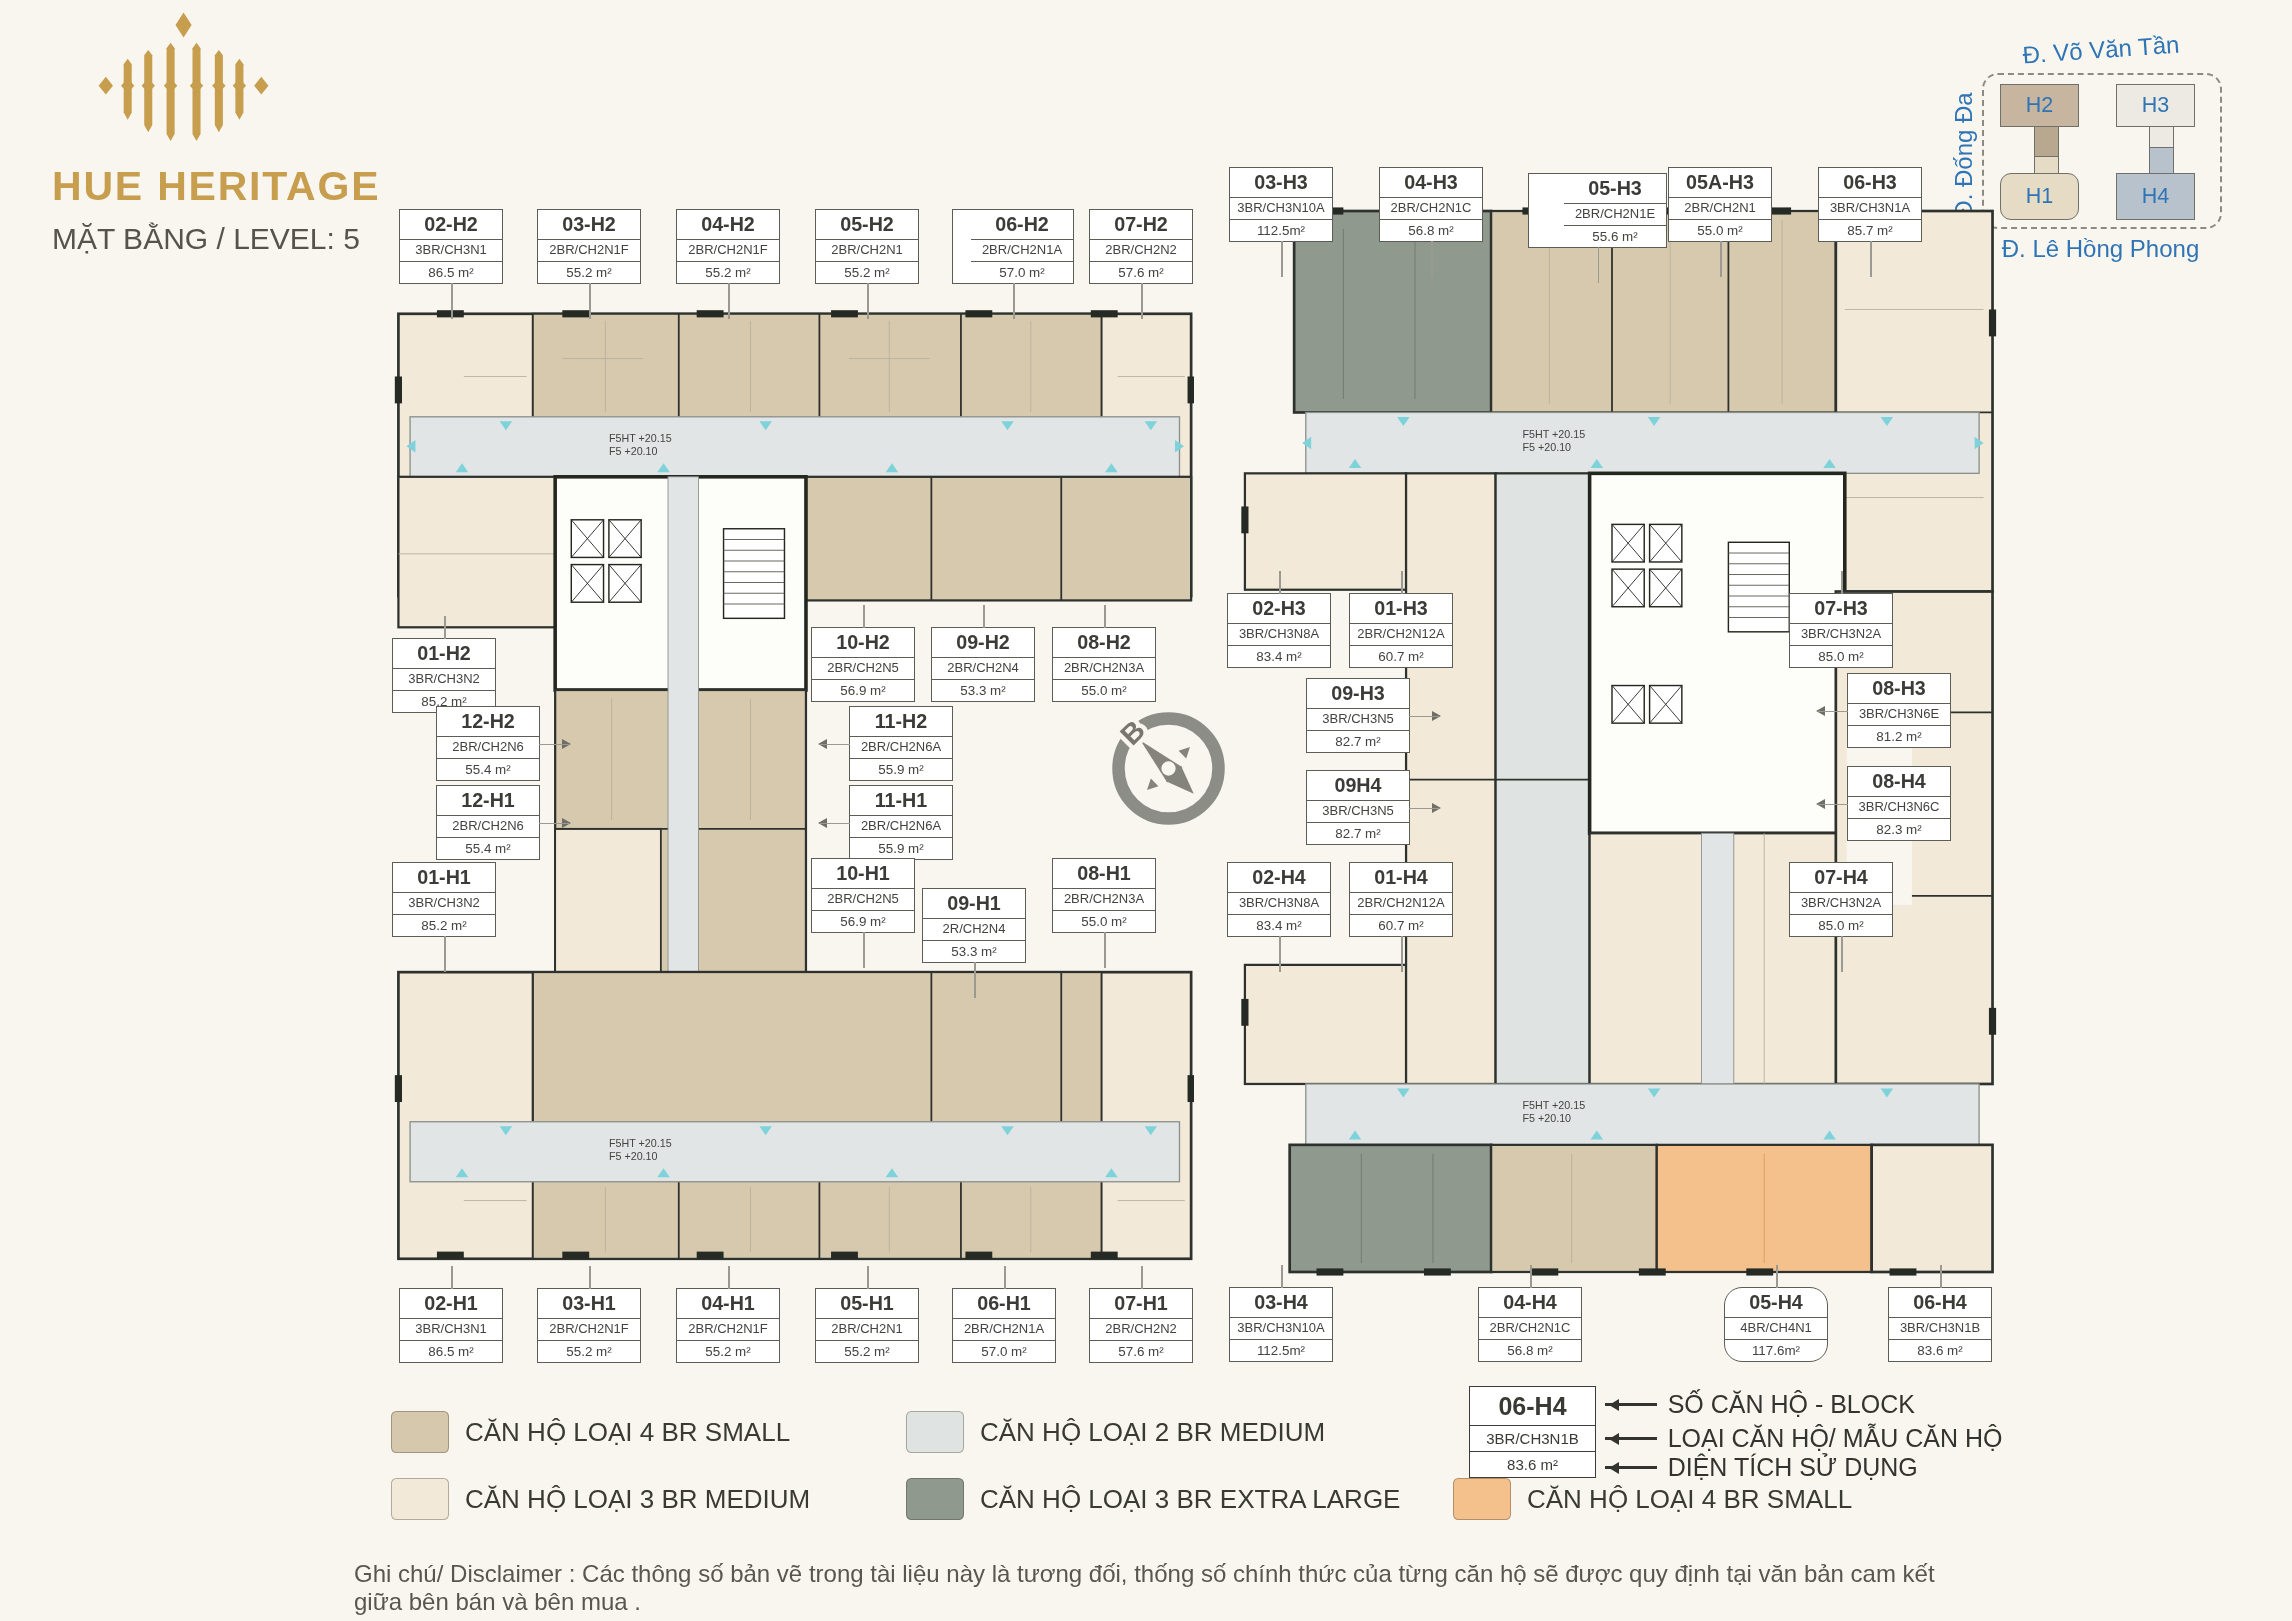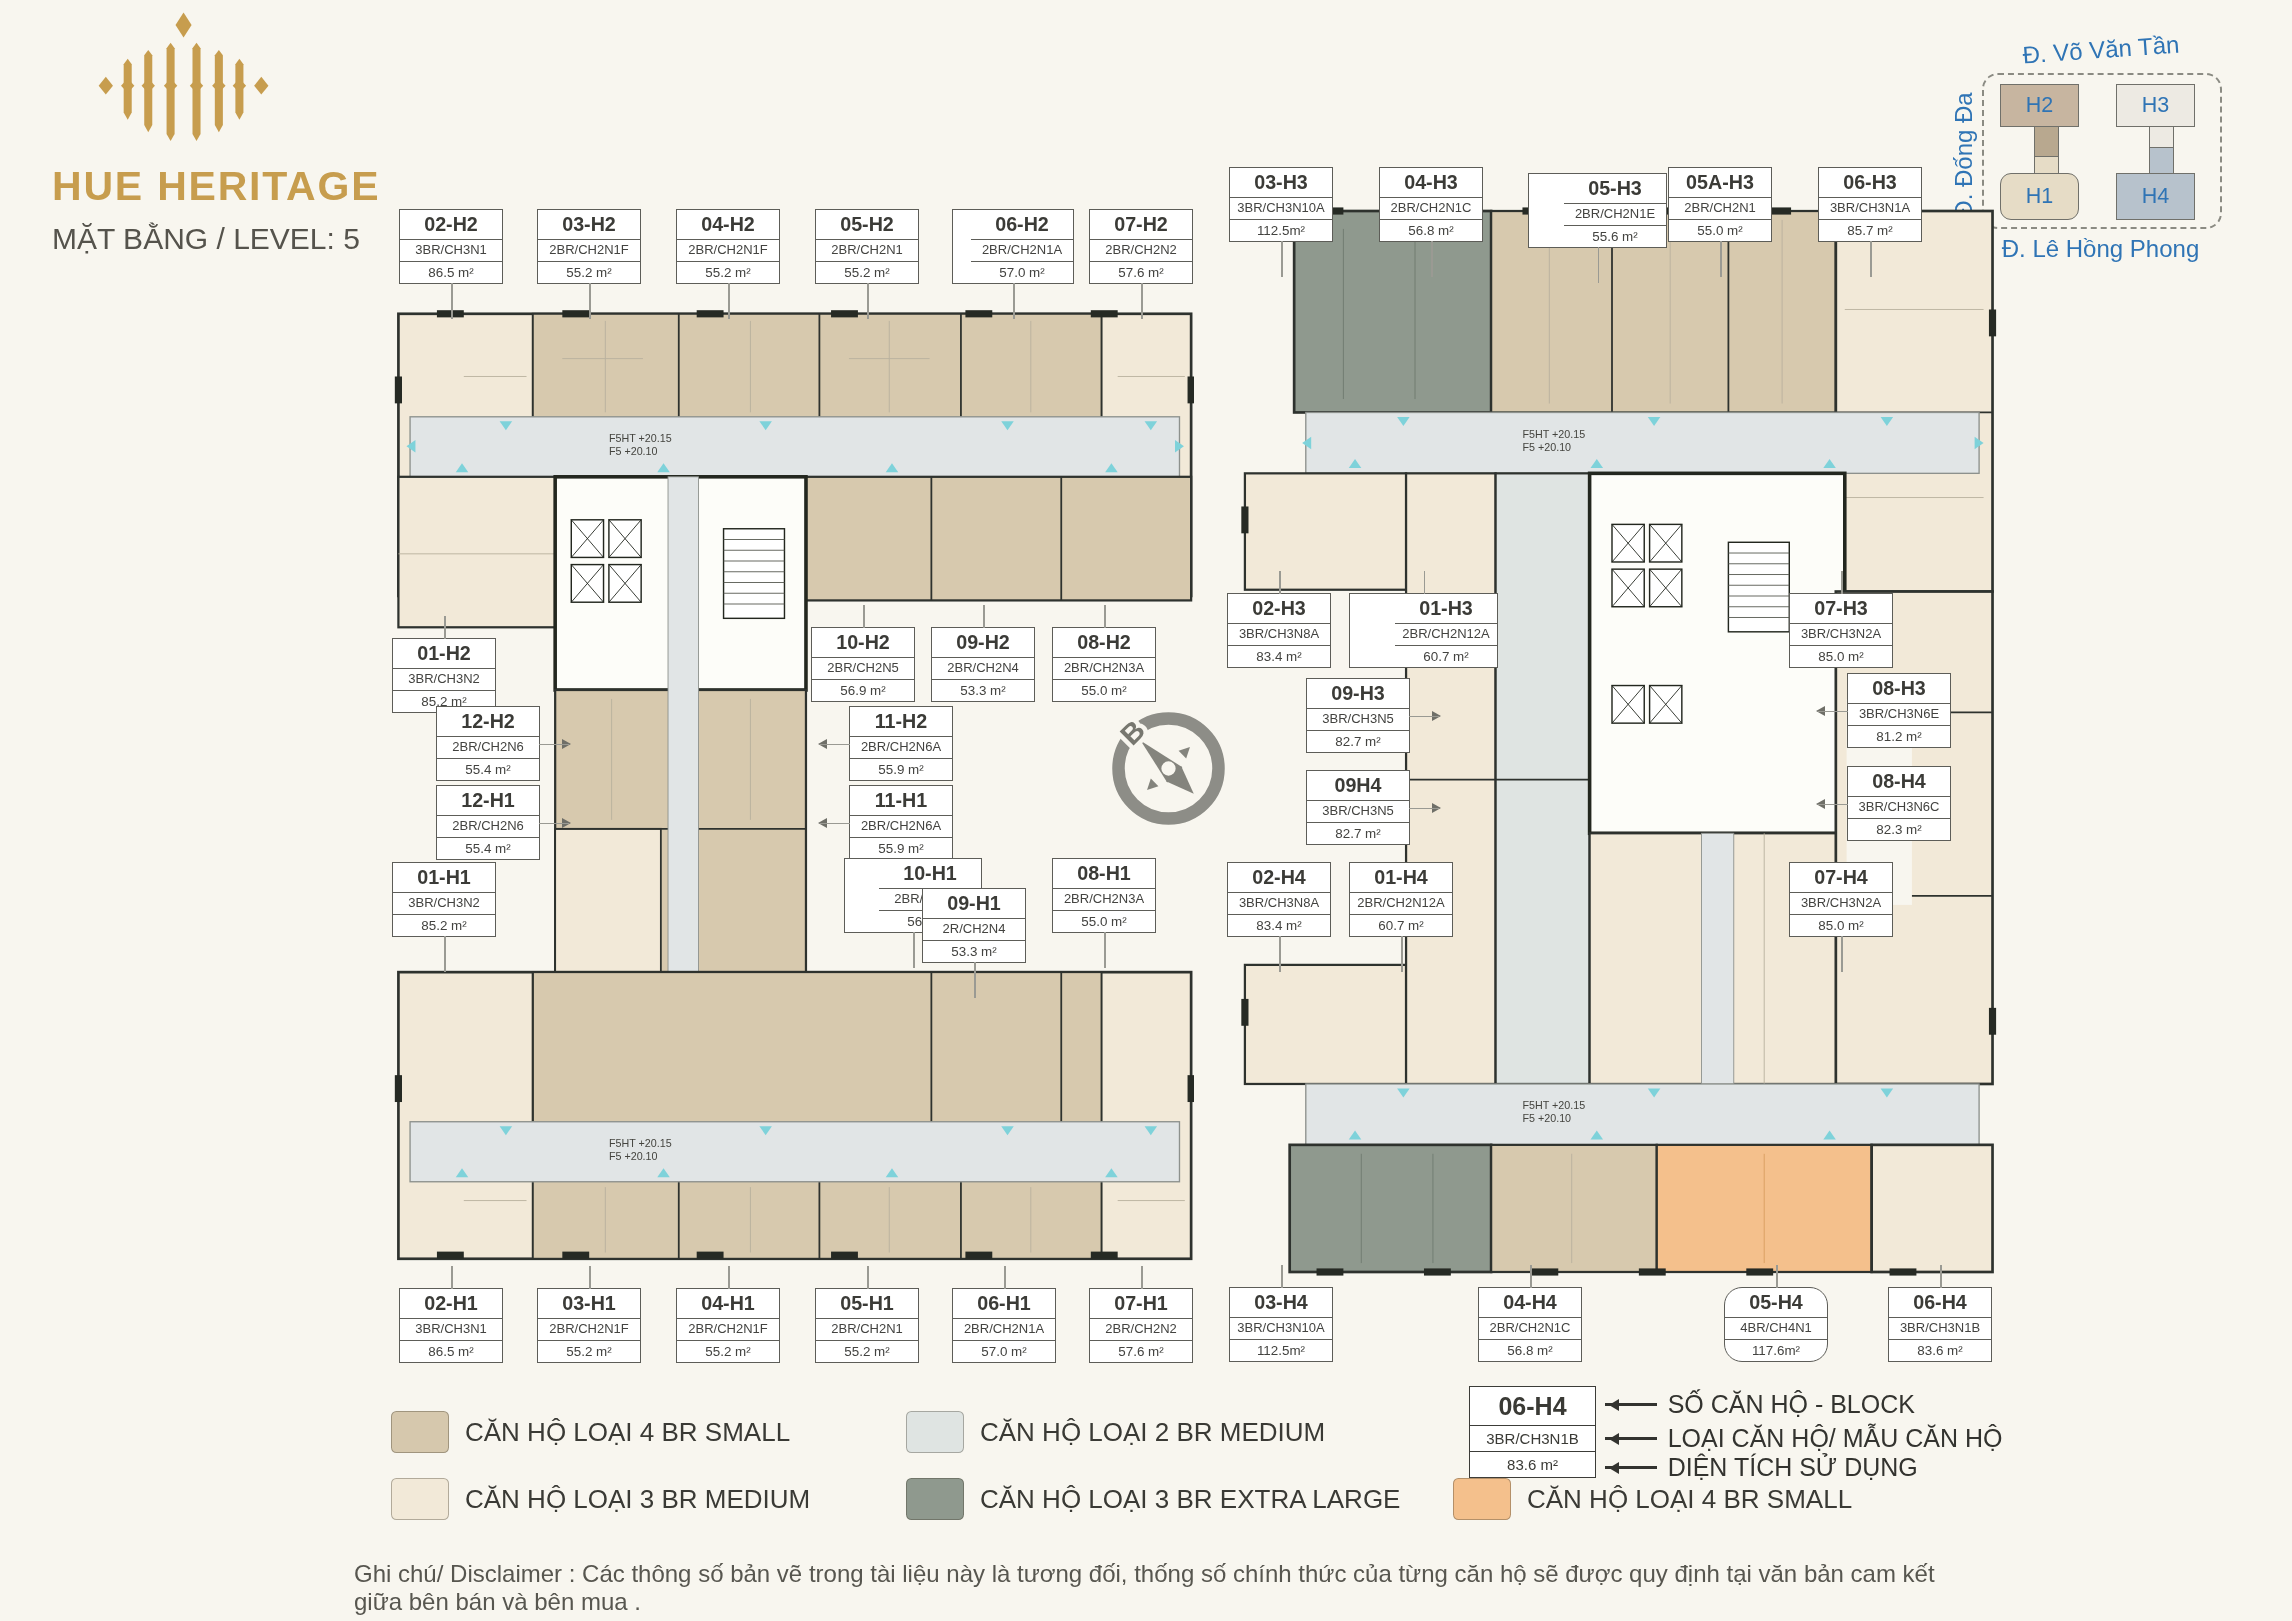--- a/index.html
+++ b/index.html
@@ -414,21 +414,21 @@
       <div class="ulabel lead-left" style="left: 849px; top: 785px;">
         <div class="uid">11-H1</div>
         <div class="utype">2BR/CH2N6A</div>
         <div class="uarea">55.9 m²</div>
       </div>
       <div class="ulabel lead-down" style="left: 392px; top: 862px;">
         <div class="uid">01-H1</div>
         <div class="utype">3BR/CH3N2</div>
         <div class="uarea">85.2 m²</div>
       </div>
-      <div class="ulabel lead-down" style="left: 844px; top: 858px; padding-left: 34px;">
+      <div class="ulabel lead-down" style="left: 811px; top: 858px;">
         <div class="uid">10-H1</div>
         <div class="utype">2BR/CH2N5</div>
         <div class="uarea">56.9 m²</div>
       </div>
       <div class="ulabel lead-down" style="left: 922px; top: 858px; margin-top: 30px;">
         <div class="uid">09-H1</div>
         <div class="utype">2R/CH2N4</div>
         <div class="uarea">53.3 m²</div>
       </div>
       <div class="ulabel lead-down" style="left: 1052px; top: 858px;">
@@ -489,21 +489,21 @@
       <div class="ulabel lead-down" style="left: 1818px; top: 167px;">
         <div class="uid">06-H3</div>
         <div class="utype">3BR/CH3N1A</div>
         <div class="uarea">85.7 m²</div>
       </div>
       <div class="ulabel lead-up" style="left: 1227px; top: 593px;">
         <div class="uid">02-H3</div>
         <div class="utype">3BR/CH3N8A</div>
         <div class="uarea">83.4 m²</div>
       </div>
-      <div class="ulabel lead-up" style="left: 1349px; top: 593px; padding-left: 45px;">
+      <div class="ulabel lead-up" style="left: 1349px; top: 593px;">
         <div class="uid">01-H3</div>
         <div class="utype">2BR/CH2N12A</div>
         <div class="uarea">60.7 m²</div>
       </div>
       <div class="ulabel lead-up" style="left: 1789px; top: 593px;">
         <div class="uid">07-H3</div>
         <div class="utype">3BR/CH3N2A</div>
         <div class="uarea">85.0 m²</div>
       </div>
       <div class="ulabel lead-right" style="left: 1306px; top: 678px;">

